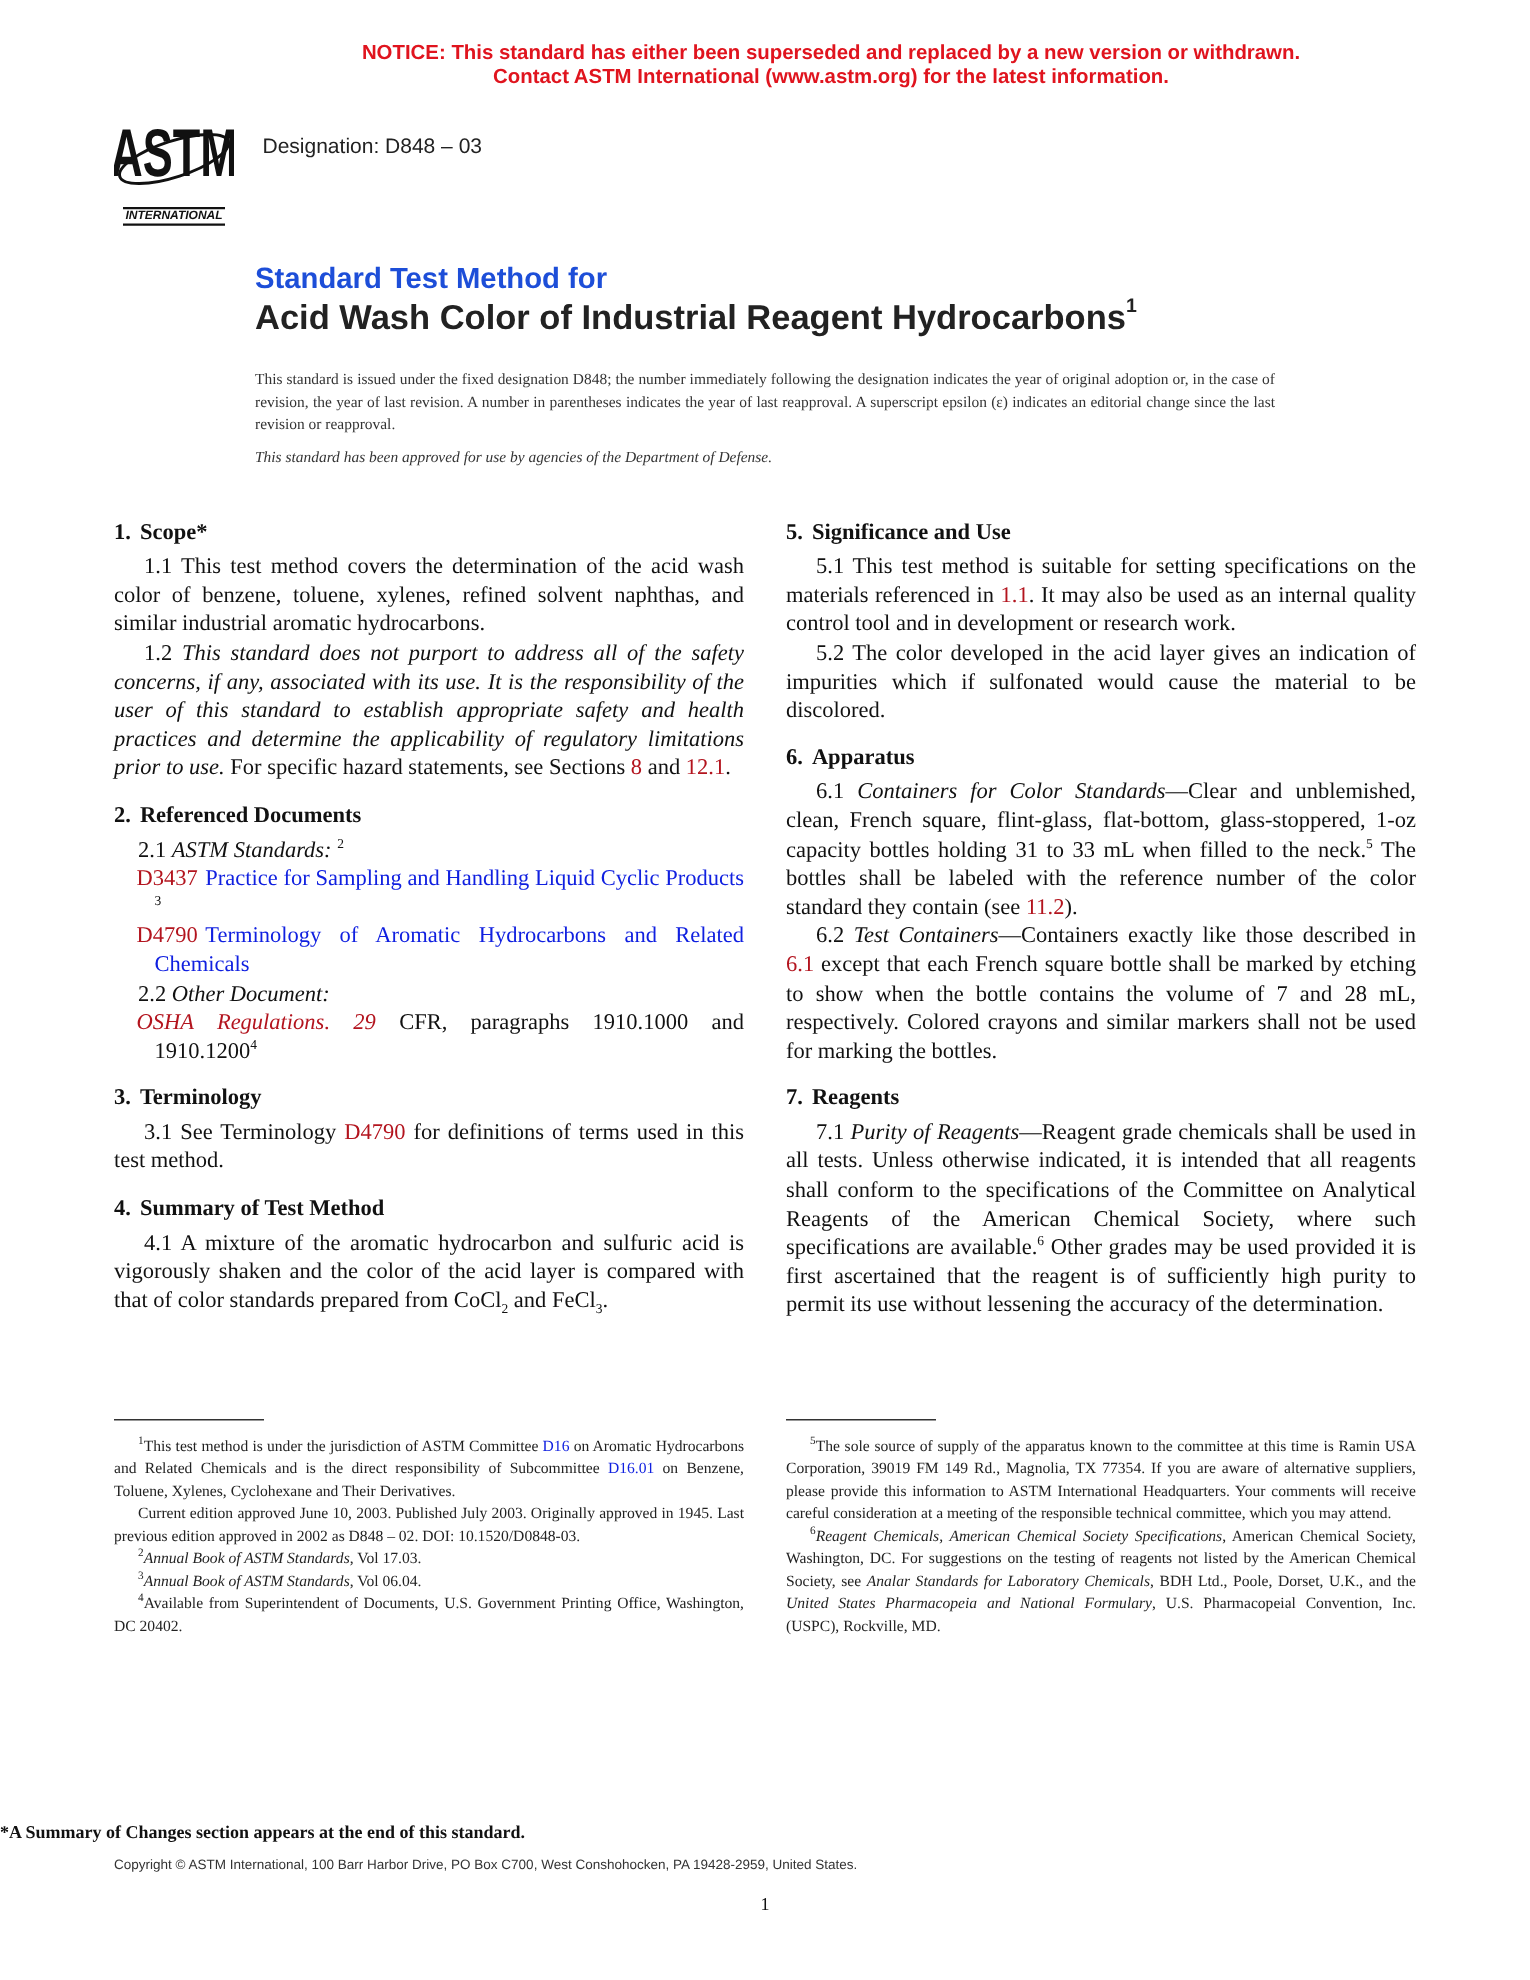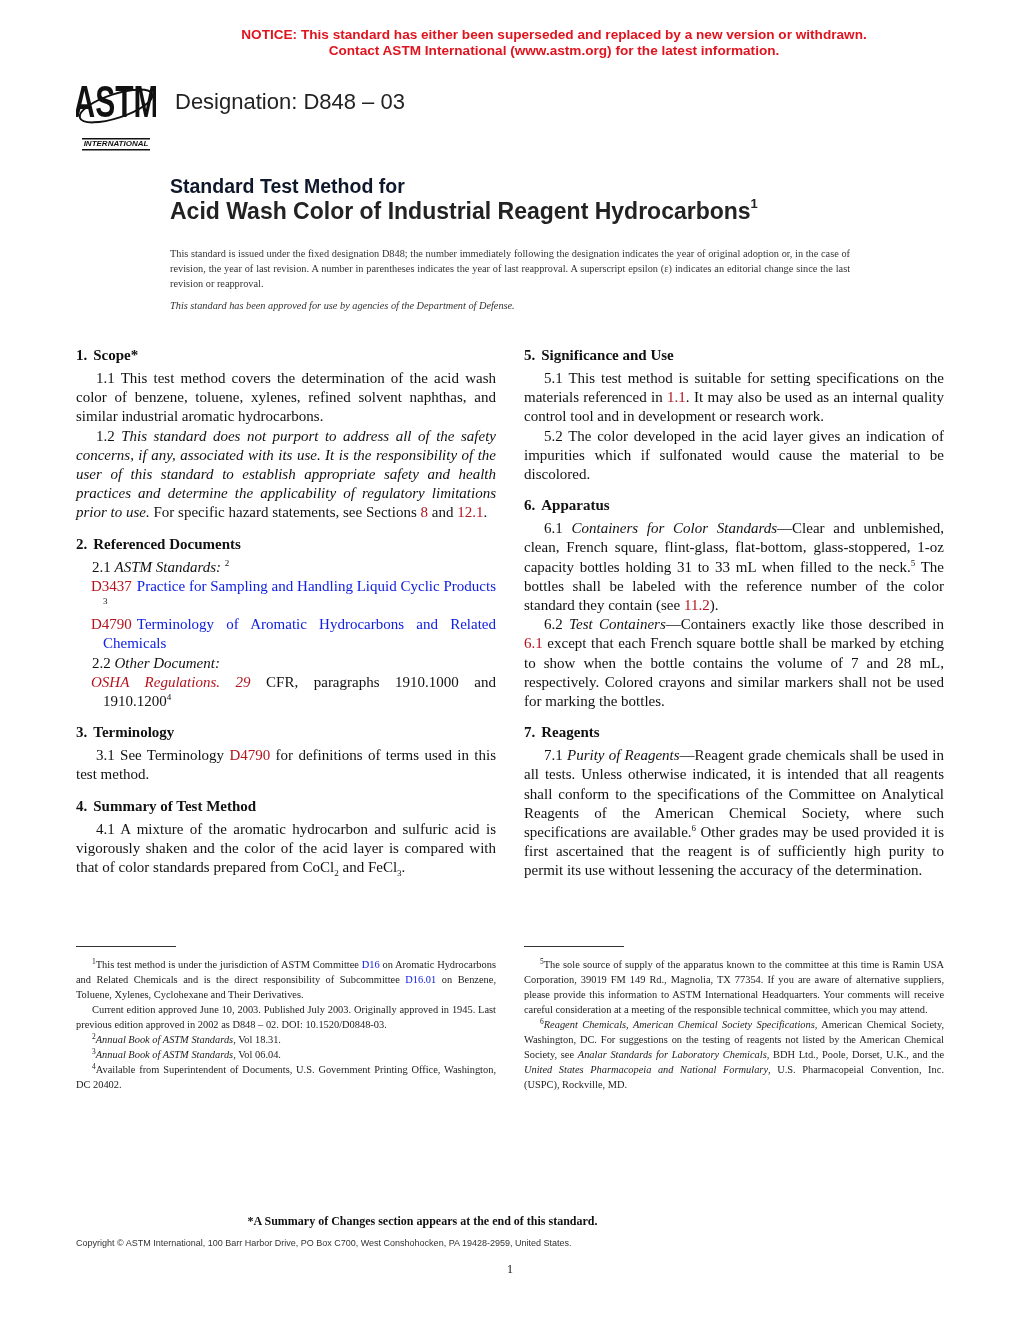--- a/index.html
+++ b/index.html
@@ -1,20 +1,20 @@
 <!DOCTYPE html>
 <html><head>
 <meta charset="utf-8">
 <style>
   html, body { margin: 0; padding: 0; background: #ffffff; }
   body { width: 1020px; height: 1320px; position: relative; overflow: hidden; font-family: "Liberation Serif", serif; color: #111; }
   .notice { position: absolute; top: 27px; left: 0; width: 1020px; text-align: center; color: #e0141e; font-family: "Liberation Sans", sans-serif; font-weight: bold; font-size: 13.6px; line-height: 16px; padding-left: 44px; }
   .logo { position: absolute; left: 76px; top: 74px; width: 80px; height: 78px; }
-  .designation { position: absolute; left: 175px; top: 89px; font-family: "Liberation Sans", sans-serif; font-size: 22px; color: #222; }
-  .title1 { position: absolute; left: 170px; top: 175px; font-family: "Liberation Sans", sans-serif; font-weight: bold; font-size: 19.5px; color: #0f172a; }
+  .designation { position: absolute; left: 175px; top: 89px; font-family: "Liberation Sans", sans-serif; font-size: 14px; color: #222; }
+  .title1 { position: absolute; left: 170px; top: 175px; font-family: "Liberation Sans", sans-serif; font-weight: bold; font-size: 19.5px; color: #1d4ed8; }
   .title2 { position: absolute; left: 170px; top: 198px; font-family: "Liberation Sans", sans-serif; font-weight: bold; font-size: 23px; color: #222; }
   .title2 sup { font-size: 13px; position: relative; top: -2px; }
   .issued { position: absolute; left: 170px; top: 246px; width: 680px; font-size: 10.3px; line-height: 15px; text-align: justify; color: #333; }
   .dod { position: absolute; left: 170px; top: 300px; font-size: 10.3px; font-style: italic; color: #333; text-align: center; }
   .col { position: absolute; width: 420px; font-size: 15px; line-height: 19.2px; }
   .col.left { left: 76px; top: 346px; }
   .col.right { left: 524px; top: 346px; }
   h2 { font-size: 15px; font-weight: bold; margin: 0 0 4px 0; line-height: 19px; }
   h2 .num { margin-right: 6px; }
   p { margin: 0; text-align: justify; text-indent: 20px; }
@@ -26,21 +26,21 @@
   .ref .code { color: #b3141e; margin-right: 5px; }
   .ref .title { color: #1020e0; }
   .sub { text-indent: 16px; margin: 0; }
   sup { font-size: 9px; line-height: 0; }
   sub { font-size: 9px; line-height: 0; }
   .fn-rule { position: absolute; height: 1px; background: #333; width: 100px; }
   .fn { position: absolute; width: 420px; font-size: 10.4px; line-height: 15px; color: #222; }
   .fn p { text-indent: 16px; margin: 0; text-align: justify; }
   .fn sup { font-size: 7.5px; }
   .fn .blue { color: #1020e0; }
-  .summary { position: absolute; top: 1214px; left: 0; width: 845px; text-align: center; font-weight: bold; font-size: 12px; }
+  .summary { position: absolute; top: 1214px; left: 0; width: 845px; font-weight: bold; font-size: 12px; }
   .copyright { position: absolute; top: 1238px; left: 76px; font-family: "Liberation Sans", sans-serif; font-size: 9px; color: #333; }
   .pagenum { position: absolute; top: 1262px; left: 0; width: 1020px; text-align: center; font-size: 12px; }
 </style>
 </head>
 <body>
 
 <div class="notice">
   <div>NOTICE: This standard has either been superseded and replaced by a new version or withdrawn.</div>
   <div>Contact ASTM International (www.astm.org) for the latest information.</div>
 </div>
@@ -108,21 +108,21 @@
   <div class="sec">
     <h2><span class="num">7.</span><span>Reagents</span></h2>
     <p><span>7.1 </span><i>Purity of Reagents</i><span>—Reagent grade chemicals shall be used in all tests. Unless otherwise indicated, it is intended that all reagents shall conform to the specifications of the Committee on Analytical Reagents of the American Chemical Society, where such specifications are available.</span><sup>6</sup><span> Other grades may be used provided it is first ascertained that the reagent is of sufficiently high purity to permit its use without lessening the accuracy of the determination.</span></p>
   </div>
 </div>
 
 <div class="fn-rule" style="left:76px; top:946px;"></div>
 <div class="fn" style="left:76px; top:957px;">
   <p><sup>1</sup><span>This test method is under the jurisdiction of ASTM Committee </span><a class="blue">D16</a><span> on Aromatic Hydrocarbons and Related Chemicals and is the direct responsibility of Subcommittee </span><a class="blue">D16.01</a><span> on Benzene, Toluene, Xylenes, Cyclohexane and Their Derivatives.</span></p>
   <p>Current edition approved June 10, 2003. Published July 2003. Originally approved in 1945. Last previous edition approved in 2002 as D848 – 02. DOI: 10.1520/D0848-03.</p>
-  <p><sup>2</sup><i>Annual Book of ASTM Standards</i><span>, Vol 18.31.</span></p>
+  <p><sup>2</sup><i>Annual Book of ASTM Standards</i><span>, Vol 17.03.</span></p>
   <p><sup>3</sup><i>Annual Book of ASTM Standards</i><span>, Vol 06.04.</span></p>
   <p><sup>4</sup><span>Available from Superintendent of Documents, U.S. Government Printing Office, Washington, DC 20402.</span></p>
 </div>
 
 <div class="fn-rule" style="left:524px; top:946px;"></div>
 <div class="fn" style="left:524px; top:957px;">
   <p><sup>5</sup><span>The sole source of supply of the apparatus known to the committee at this time is Ramin USA Corporation, 39019 FM 149 Rd., Magnolia, TX 77354. If you are aware of alternative suppliers, please provide this information to ASTM International Headquarters. Your comments will receive careful consideration at a meeting of the responsible technical committee, which you may attend.</span></p>
   <p><sup>6</sup><i>Reagent Chemicals, American Chemical Society Specifications</i><span>, American Chemical Society, Washington, DC. For suggestions on the testing of reagents not listed by the American Chemical Society, see </span><i>Analar Standards for Laboratory Chemicals</i><span>, BDH Ltd., Poole, Dorset, U.K., and the </span><i>United States Pharmacopeia and National Formulary</i><span>, U.S. Pharmacopeial Convention, Inc. (USPC), Rockville, MD.</span></p>
 </div>
 

